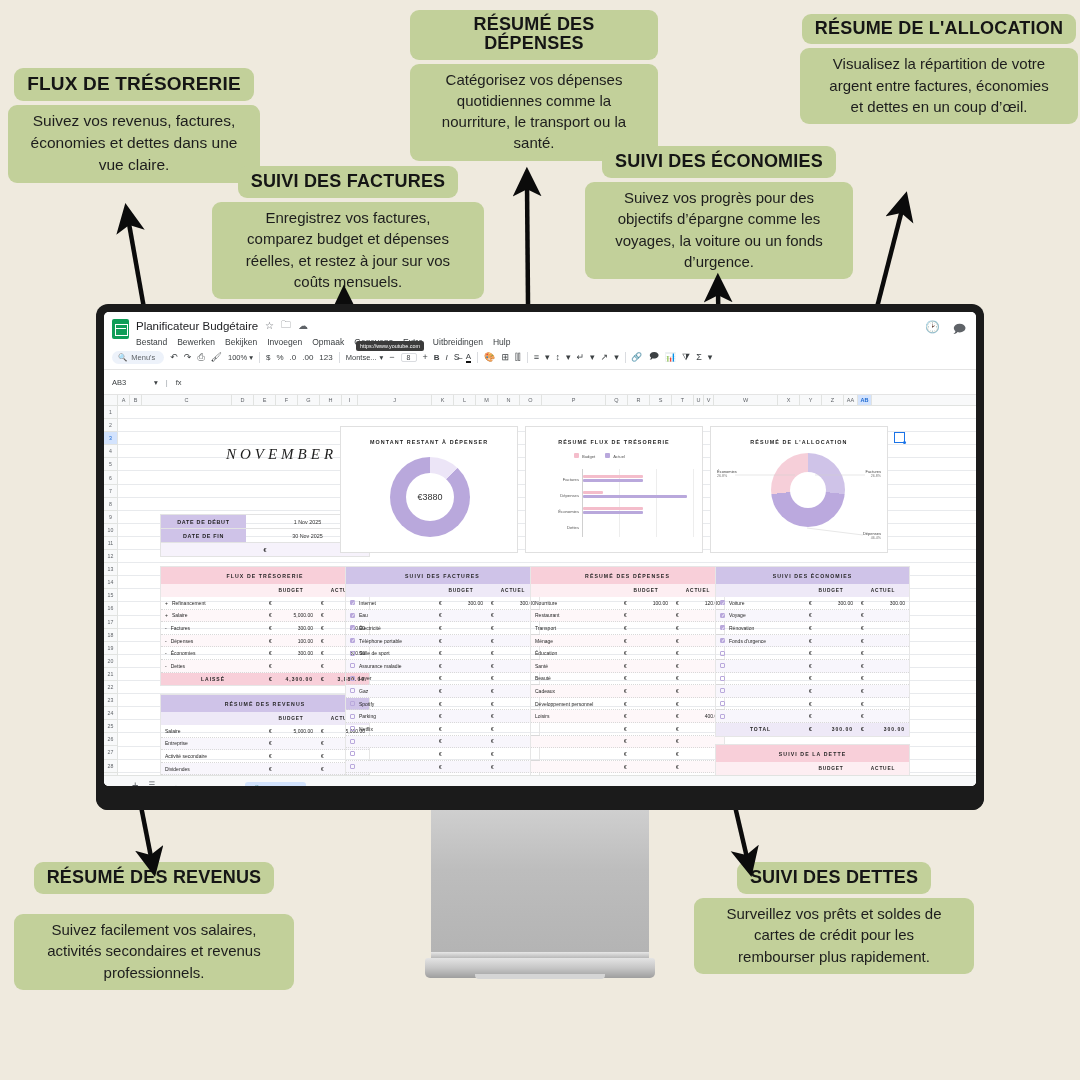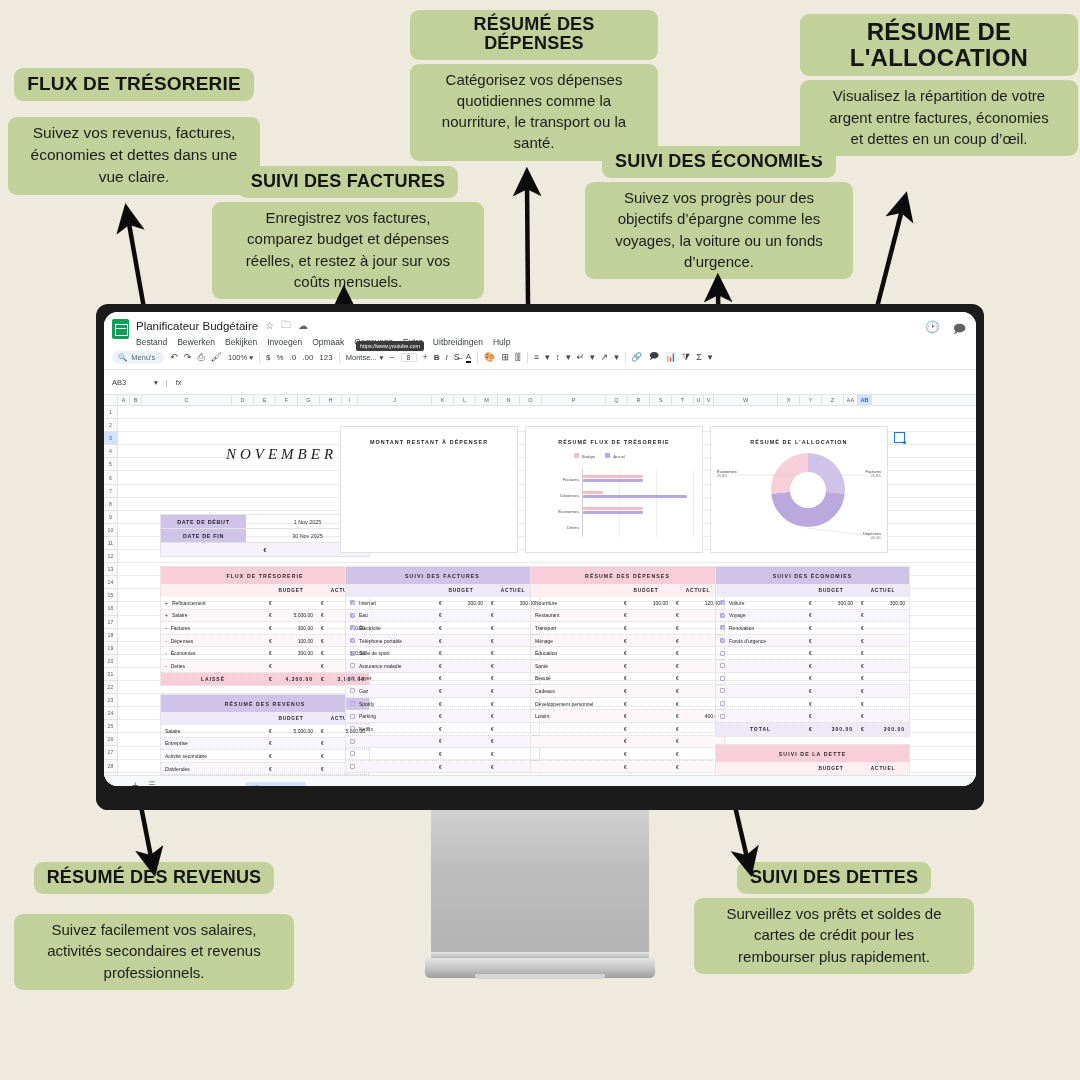--- a/index.html
+++ b/index.html
@@ -41,21 +41,21 @@
   .bezel {
     position: absolute; inset: 0;
     background: #1b1b1b;
     border-radius: 12px;
     padding: 8px 8px 0 8px;
   }
   .screen {
     position: absolute; left: 8px; top: 8px;
     width: 872px; height: 474px;
     background: #fff; overflow: hidden;
-    border-radius: 14px;
+    border-radius: 5px;
   }
   .chin {
     position: absolute; left: 0; bottom: 0; width: 100%; height: 16px;
     background: #1b1b1b; border-radius: 0 0 12px 12px;
   }
   .neck {
     position: absolute; left: 50%; transform: translateX(-50%);
     top: 810px; width: 218px; height: 150px;
     background: linear-gradient(180deg,#cfcfcf 0%, #bdbdbd 40%, #b3b3b3 100%);
   }
@@ -209,21 +209,21 @@
     padding-left:28px; font-size:7.5px; color:#5f6368; }
   .gs-tabs .tab { display:flex; align-items:center; gap:4px; padding:2px 7px; border-radius:3px;margin-top:8px;}
   .gs-tabs .tab.active { background:#d3e3fd; color:#1967d2; font-weight:bold; }
   .gs-tabs .plus { font-size:11px; }
 </style>
 </head>
 <body>
 
 <div class="callout c-center" style="left:8px; top:68px; width:252px;">
   <div class="title" style="font-size:19px;">FLUX DE TRÉSORERIE</div>
-  <div class="body" style="font-size:15.5px; margin-top:16px; width:100%;">
+  <div class="body" style="font-size:15.5px; margin-top:4px; width:100%;">
     <span>Suivez vos revenus, factures,</span>
     <span>économies et dettes dans une</span>
     <span>vue claire.</span>
   </div>
 </div>
 
 <div class="callout c-center" style="left:212px; top:166px; width:272px;">
   <div class="title" style="font-size:18px;">SUIVI DES FACTURES</div>
   <div class="body" style="font-size:15px; margin-top:4px; width:100%;">
     <span>Enregistrez vos factures,</span>
@@ -247,21 +247,21 @@
   <div class="title" style="font-size:18px;">SUIVI DES ÉCONOMIES</div>
   <div class="body" style="font-size:15px; margin-top:4px; width:100%;">
     <span>Suivez vos progrès pour des</span>
     <span>objectifs d’épargne comme les</span>
     <span>voyages, la voiture ou un fonds</span>
     <span>d’urgence.</span>
   </div>
 </div>
 
 <div class="callout c-center" style="left:800px; top:14px; width:278px;">
-  <div class="title" style="font-size:24px; line-height:1.07;">RÉSUME DE L'ALLOCATION</div>
+  <div class="title" style="font-size:18px; line-height:1.07;">RÉSUME DE L'ALLOCATION</div>
   <div class="body" style="font-size:15px; margin-top:4px; width:100%;">
     <span>Visualisez la répartition de votre</span>
     <span>argent entre factures, économies</span>
     <span>et dettes en un coup d’œil.</span>
   </div>
 </div>
 
 <div class="callout c-center" style="left:14px; top:862px; width:280px;">
   <div class="title" style="font-size:18px;">RÉSUMÉ DES REVENUS</div>
   <div class="body" style="font-size:15px; margin-top:20px; width:100%;">
@@ -486,20 +486,23 @@
             <div class="val">30 Nov 2025</div>
           </div>
           <div class="cur">
             <span>€</span>
             <span class="car">▾</span>
           </div>
         </div>
 
         <div class="card" style="left:222px; top:20px; width:178px; height:127px;">
           <div class="card-title">MONTANT RESTANT À DÉPENSER</div>
+          <div class="donut" id="donut-remaining" style="left: 49px; top: 30px; width: 80px; height: 80px; background: conic-gradient(rgb(236, 229, 247) 0deg, rgb(236, 229, 247) 43.2deg, rgb(185, 168, 220) 43.2deg, rgb(185, 168, 220) 360deg);">
+            <div class="hole" style="left:16px; top:16px; width:48px; height:48px; font-size:9px; color:#333;">€3880</div>
+          </div>
         </div>
 
         <div class="card" style="left:407px; top:20px; width:178px; height:127px;">
           <div class="card-title">RÉSUMÉ FLUX DE TRÉSORERIE</div>
           <div class="legend" style="left:48px; top:26px;">
             <span><i style="background:#f4bdcb"></i><span>Budget</span></span>
             <span><i style="background:#b9a8dc"></i><span>Actuel</span></span>
           </div>
           <div class="bars" id="bars-cashflow" style="left:56px; top:42px; width:112px; height:68px;">
             <div class="axis"></div>

